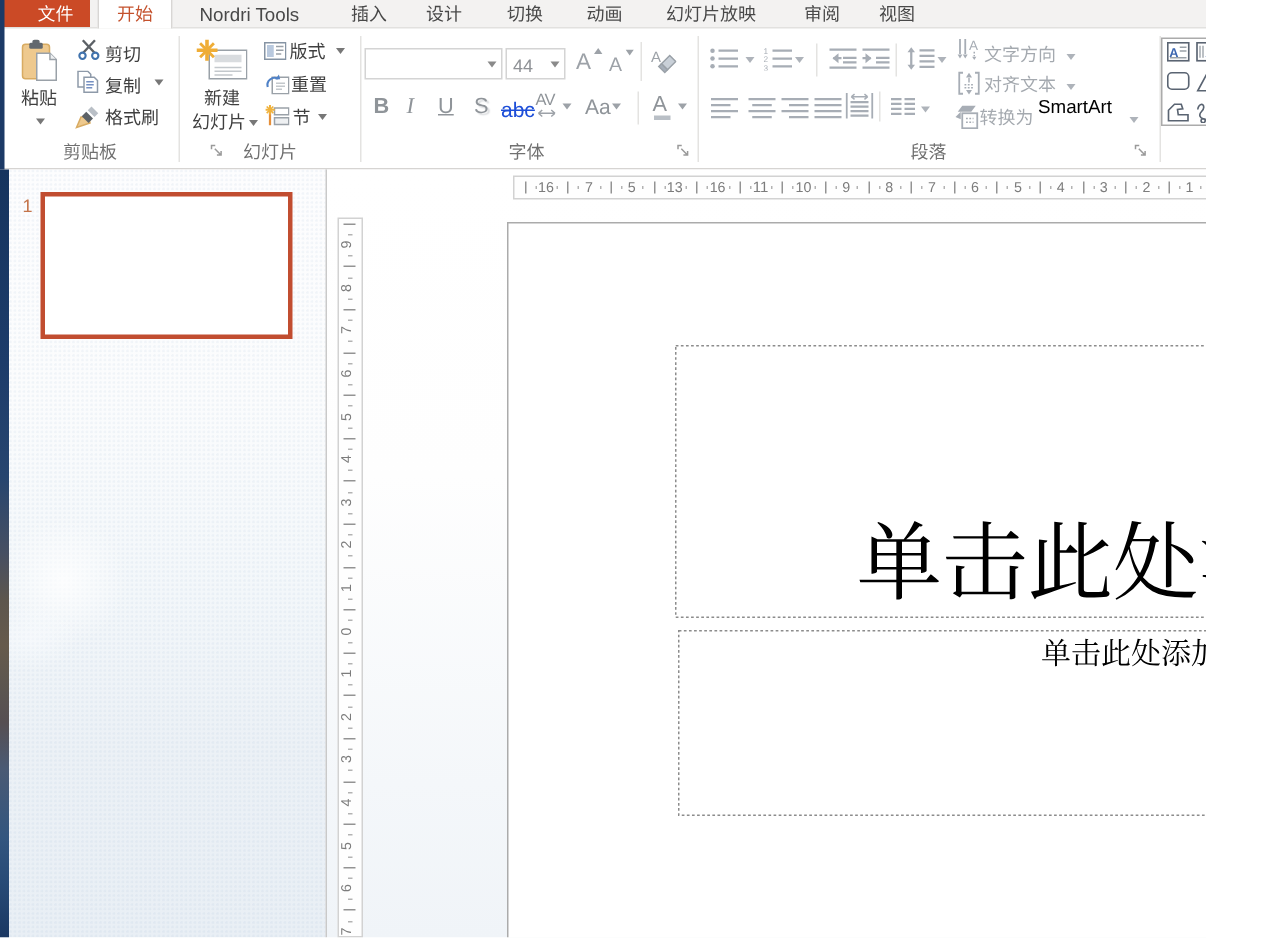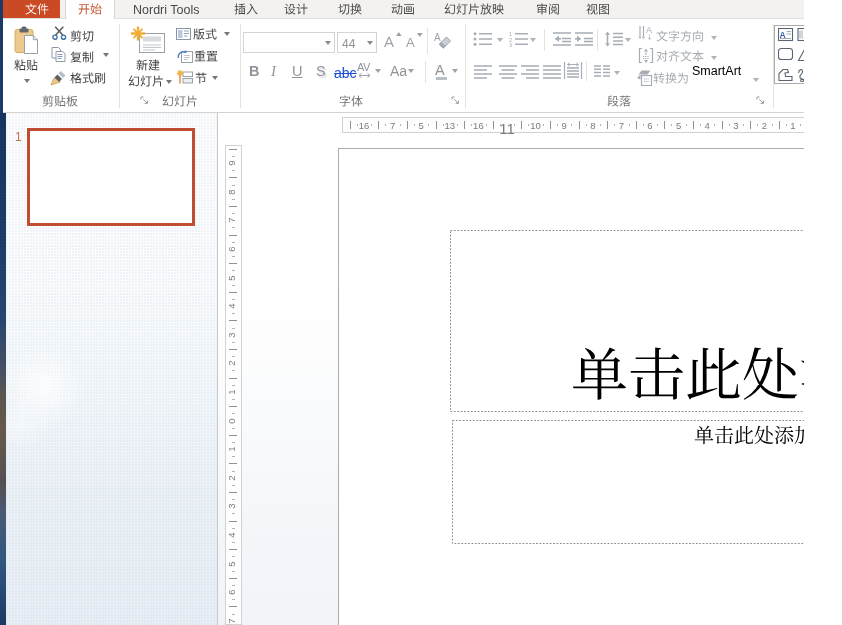--- a/index.html
+++ b/index.html
@@ -418,21 +418,21 @@
 <div class="ab" style="left:406.9px;top:121px;width:1px;height:8px;background:#939393"></div>
 <div class="ab" style="left:399.75px;top:124px;width:1px;height:2px;background:#b3b3b3"></div>
 <div class="ab" style="left:449.8px;top:120px;font-size:9.5px;color:#7c7c7c;transform:translateX(-50%)">13</div>
 <div class="ab" style="left:442.65px;top:124px;width:1px;height:2px;background:#b3b3b3"></div>
 <div class="ab" style="left:435.5px;top:121px;width:1px;height:8px;background:#939393"></div>
 <div class="ab" style="left:428.35px;top:124px;width:1px;height:2px;background:#b3b3b3"></div>
 <div class="ab" style="left:478.4px;top:120px;font-size:9.5px;color:#7c7c7c;transform:translateX(-50%)">16</div>
 <div class="ab" style="left:471.25px;top:124px;width:1px;height:2px;background:#b3b3b3"></div>
 <div class="ab" style="left:464.1px;top:121px;width:1px;height:8px;background:#939393"></div>
 <div class="ab" style="left:456.95px;top:124px;width:1px;height:2px;background:#b3b3b3"></div>
-<div class="ab" style="left:507px;top:120px;font-size:15px;color:#7c7c7c;transform:translateX(-50%)">11</div>
+<div class="ab" style="left:507px;top:120px;font-size:10px;color:#7c7c7c;transform:translateX(-50%)">11</div>
 <div class="ab" style="left:499.85px;top:124px;width:1px;height:2px;background:#b3b3b3"></div>
 <div class="ab" style="left:492.7px;top:121px;width:1px;height:8px;background:#939393"></div>
 <div class="ab" style="left:485.55px;top:124px;width:1px;height:2px;background:#b3b3b3"></div>
 <div class="ab" style="left:535.6px;top:120px;font-size:9.5px;color:#7c7c7c;transform:translateX(-50%)">10</div>
 <div class="ab" style="left:528.45px;top:124px;width:1px;height:2px;background:#b3b3b3"></div>
 <div class="ab" style="left:521.3px;top:121px;width:1px;height:8px;background:#939393"></div>
 <div class="ab" style="left:514.15px;top:124px;width:1px;height:2px;background:#b3b3b3"></div>
 <div class="ab" style="left:564.2px;top:120px;font-size:9.5px;color:#7c7c7c;transform:translateX(-50%)">9</div>
 <div class="ab" style="left:557.05px;top:124px;width:1px;height:2px;background:#b3b3b3"></div>
 <div class="ab" style="left:549.9px;top:121px;width:1px;height:8px;background:#939393"></div>

